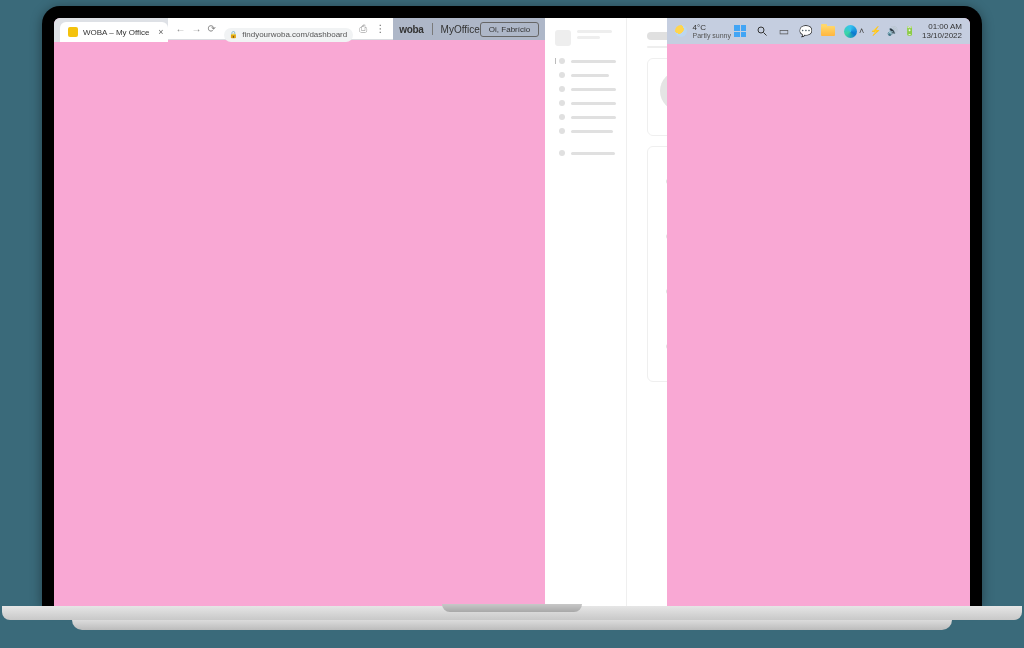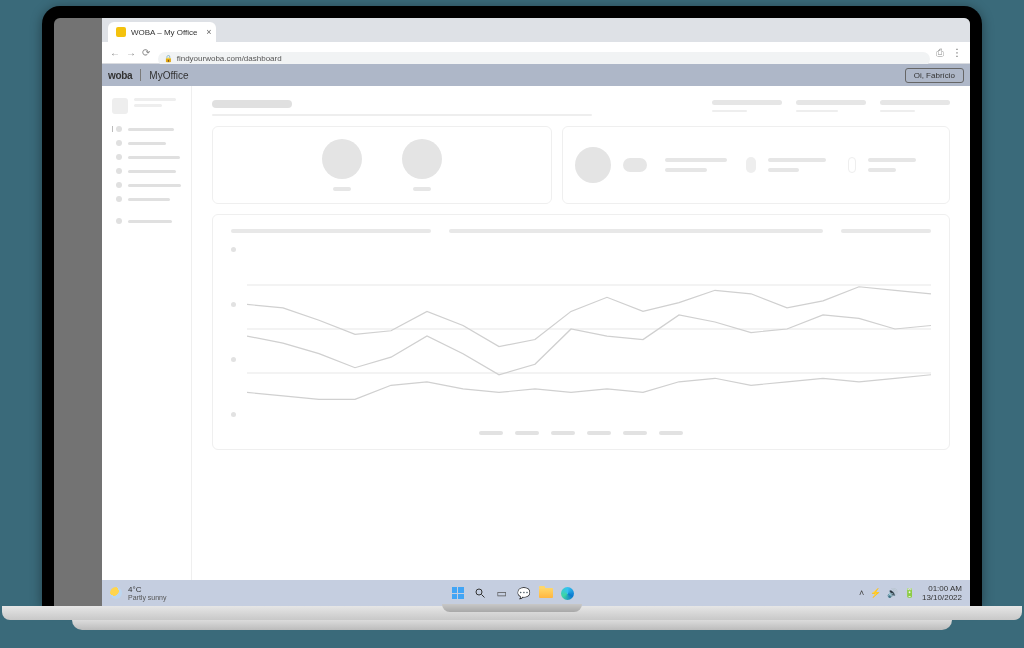--- a/index.html
+++ b/index.html
@@ -11,22 +11,22 @@
 }
 .laptop {
   width:940px; height:600px;
   background:#000; border-radius:18px 18px 0 0;
   padding:12px 12px 0 12px;
   margin-top:6px;
   box-shadow:0 2px 12px rgba(0,0,0,.4);
 }
 .screen {
   width:100%; height:100%;
-  background:#737373; border-radius:6px 6px 0 0;
-  overflow:hidden; display:flex; flex-direction:column;padding-left:48px;
+  background:#f9a8d4; border-radius:6px 6px 0 0;
+  overflow:hidden; display:flex; 
 }
 .base {
   width:1020px; height:36px;
   display:flex; flex-direction:column; align-items:center;
 }
 .hinge {
   width:1020px; height:14px;
   background:linear-gradient(#e6e6e6,#c8c8c8);
   border-radius:0 0 8px 8px;
   position:relative;

